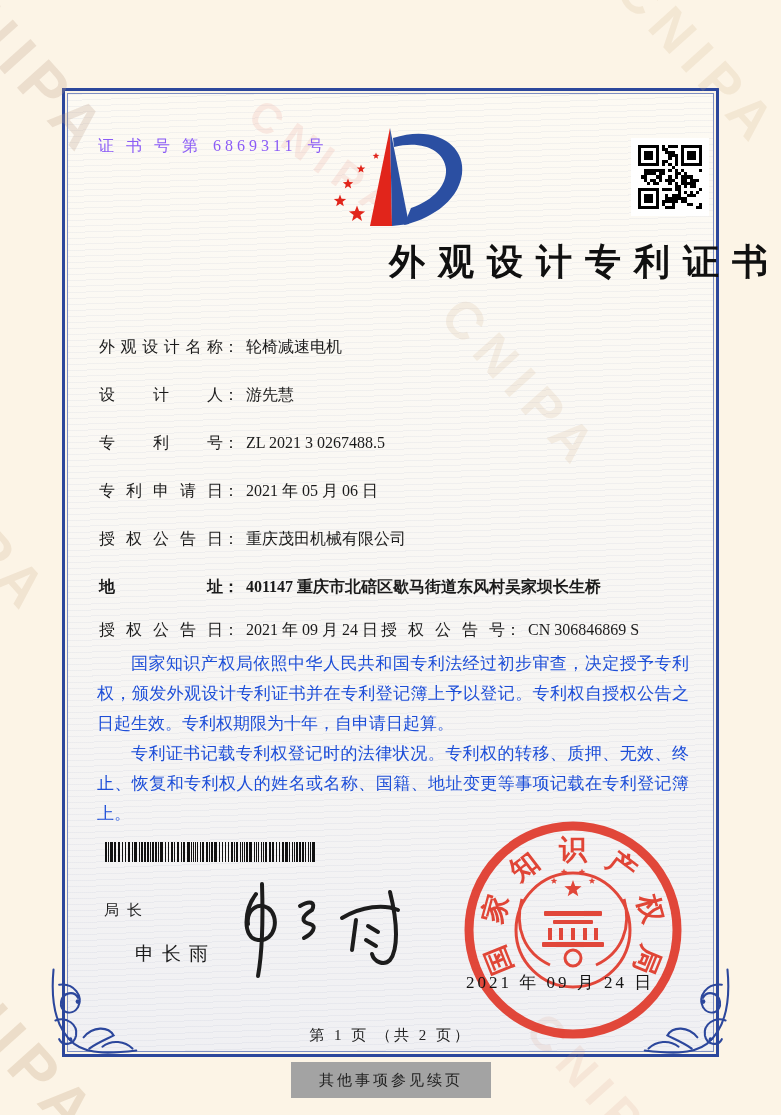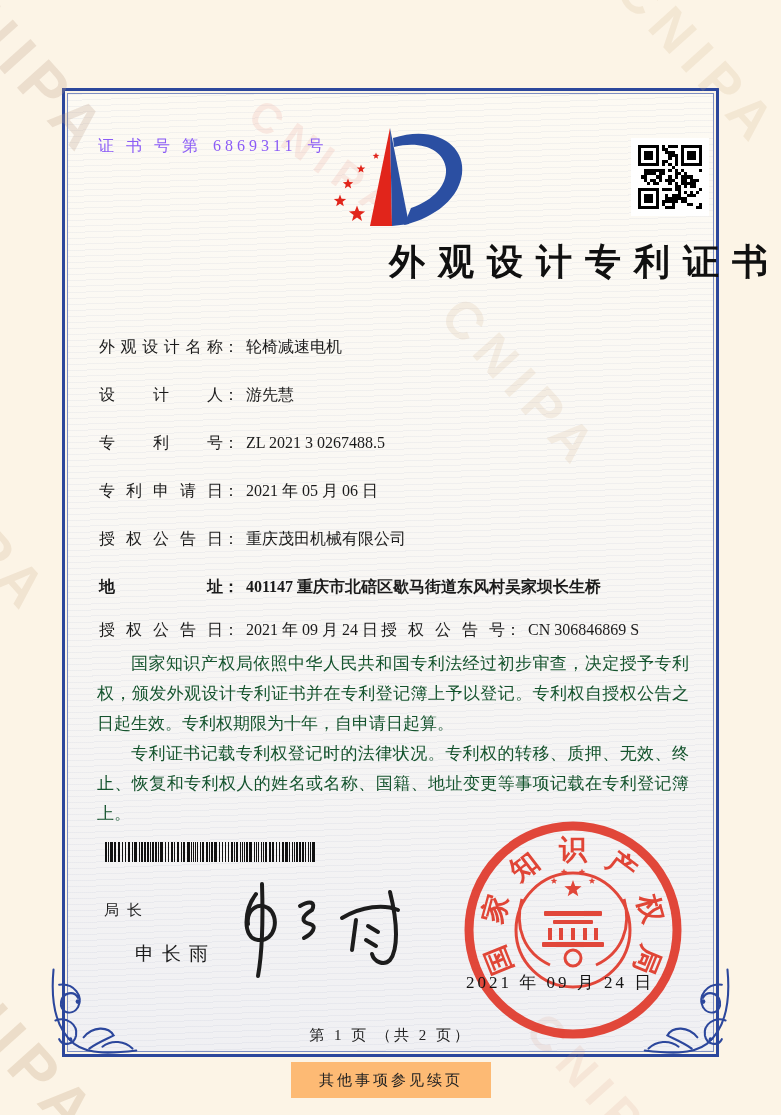--- a/index.html
+++ b/index.html
@@ -31,33 +31,33 @@
   .qr svg{display:block;width:100%;height:100%;shape-rendering:crispEdges;}
   .title{left:0;right:0;top:238px;text-align:right;font-size:36px;font-weight:bold;
          letter-spacing:13px;padding-left:13px;color:#101010;}
 
   .field{position:absolute;left:99px;font-size:16px;white-space:nowrap;z-index:3;color:#1b1b1b;}
   .flabel{display:inline-block;width:124px;text-align:justify;text-align-last:justify;}
   .fvalue{margin-left:7px;}
   .f1{top:337px;} .f2{top:385px;} .f3{top:433px;} .f4{top:481px;} .f5{top:529px;} .f6{top:577px;font-weight:bold;}
   .f7{top:620px;} .f8{top:620px;left:381px;}
 
-  .paras{left:97px;top:649px;width:592px;font-size:17px;line-height:30px;text-align:justify;color:#14532d;}
+  .paras{left:97px;top:649px;width:592px;font-size:17px;line-height:30px;text-align:justify;color:#1d4ed8;}
   .paras p{margin:0;text-indent:2em;}
 
   .barcode{left:105px;top:842px;width:212px;height:20px;}
   .sig-title{left:104px;top:901px;font-size:15px;letter-spacing:8px;}
   .sig-name{left:104px;top:941px;font-size:19px;letter-spacing:8px;margin-left:31px;}
   .sig-svg{left:222px;top:876px;width:200px;height:110px;}
 
   .seal{left:458px;top:815px;width:230px;height:230px;opacity:0.9;z-index:3;}
   .seal-date{left:466px;top:971px;font-size:17px;letter-spacing:3px;color:#141414;z-index:5;white-space:nowrap;}
 
   .page-info{left:0;right:0;top:1026px;text-align:center;font-size:15px;letter-spacing:3px;color:#222;}
-  .note-patch{left:291px;top:1062px;width:200px;height:36px;background:#fdba74;text-align:center;
+  .note-patch{left:291px;top:1062px;width:200px;height:36px;background:#a3a3a3;text-align:center;
               line-height:36px;font-size:15px;letter-spacing:3px;z-index:3;color:#222;}
   .corner{width:94px;height:94px;z-index:4;}
   .corner-l{left:46px;top:964px;}
   .corner-r{left:641px;top:964px;transform:scaleX(-1);}
 </style>
 </head>
 <body>
 
 <div class="page">
 

